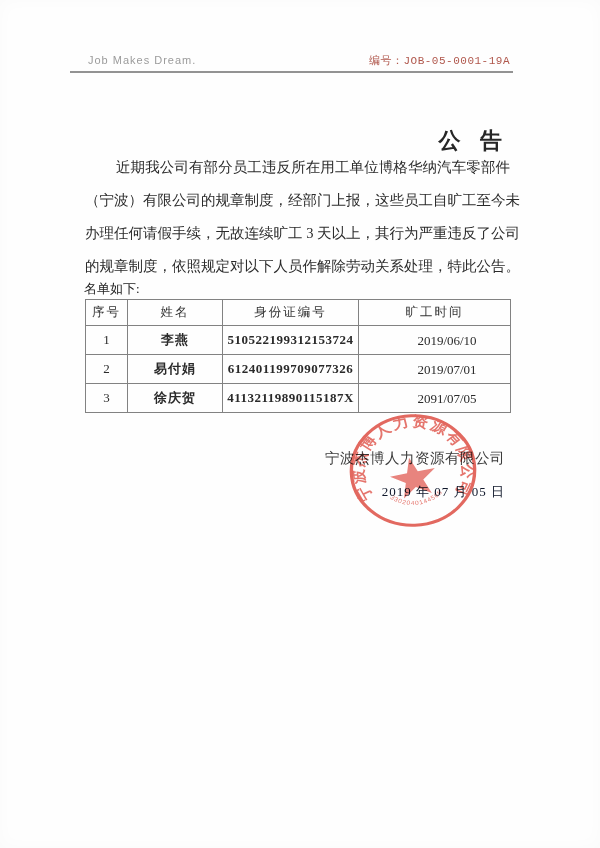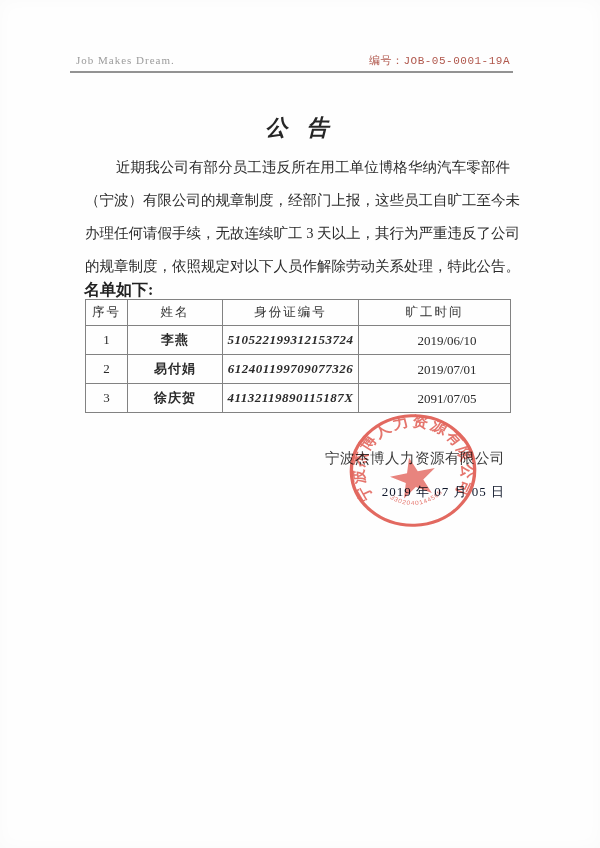--- a/index.html
+++ b/index.html
@@ -16,71 +16,71 @@
     position:relative;
     width:600px;height:848px;
     background:#fefefe;
     overflow:hidden;
     font-family:"Liberation Serif","DejaVu Serif",serif;
     color:var(--ink);
     box-shadow:inset 0 0 18px rgba(0,0,0,0.02);
   }
   
   .hdr-left{
-    position:absolute;left:76px;top:54px;
-    font-family:Liberation Serif, serif;
+    position:absolute;left:88px;top:54px;
+    font-family:Liberation Sans, sans-serif;
     font-size:11px;letter-spacing:1px;color:var(--header-gray);
   }
   .hdr-right{
     position:absolute;right:90px;top:53px;
     font-family:"Liberation Mono","DejaVu Sans Mono",monospace;
     font-size:11px;letter-spacing:0.5px;color:var(--docno-red);
   }
   .hdr-rule{
     position:absolute;left:70px;top:71px;width:443px;height:0;
     border-top:2px solid var(--rule-gray);opacity:.75;
   }
   
   .doc-title{
-    position:absolute;left:85px;top:113px;width:424px;
-    text-align:center;font-size:22px;font-weight:bold;
-    letter-spacing:7px;text-indent:7px;color:#262626;font-style:italic;
+    position:absolute;left:85px;top:126px;width:424px;
+    text-align:right;font-size:22px;font-weight:bold;
+    letter-spacing:7px;text-indent:7px;color:#262626;
   }
   
   .para{
     position:absolute;left:85px;top:151px;width:425px;
     font-size:14.5px;color:#2b2b2b;
   }
   .para-line{
     height:33px;line-height:33px;
     text-align:justify;text-align-last:justify;
     white-space:nowrap;
   }
   .para-line.indent{padding-left:31px;}
   
   .list-label{
     position:absolute;left:84px;top:280px;
-    font-size:16px;font-weight:bold;color:#222;
+    font-size:13px;font-weight:normal;color:#222;
   }
   
   table.roster{
     position:absolute;left:85px;top:299px;width:425px;
     border-collapse:collapse;table-layout:fixed;
   }
   table.roster td{
     border:1px solid var(--border-gray);
     text-align:center;vertical-align:middle;
     font-size:13px;color:#2a2a2a;
     overflow:hidden;
     margin-top:36px;
   }
   table.roster tr.head td{height:26px;font-size:12.5px;letter-spacing:2px;color:#333;}
   table.roster tr.data td{height:29px;}
   td.c-name{font-weight:bold;font-size:13.5px;letter-spacing:1px;}
-  td.c-id{font-weight:bold;font-size:13.5px;letter-spacing:.5px;font-style:italic;}
+  td.c-id{font-weight:bold;font-size:13.5px;letter-spacing:.5px;}
   td.c-date{vertical-align:top;padding-top:1px;line-height:15px;font-size:13.5px;padding-left:25px;}
   
   .sig-company{
     position:absolute;right:95px;top:449px;
     font-size:14.5px;letter-spacing:.5px;color:#3c3c3c;
   }
   .sig-date{
     position:absolute;right:95px;top:483px;
     font-size:13px;letter-spacing:1px;color:#0f172a;
   }

